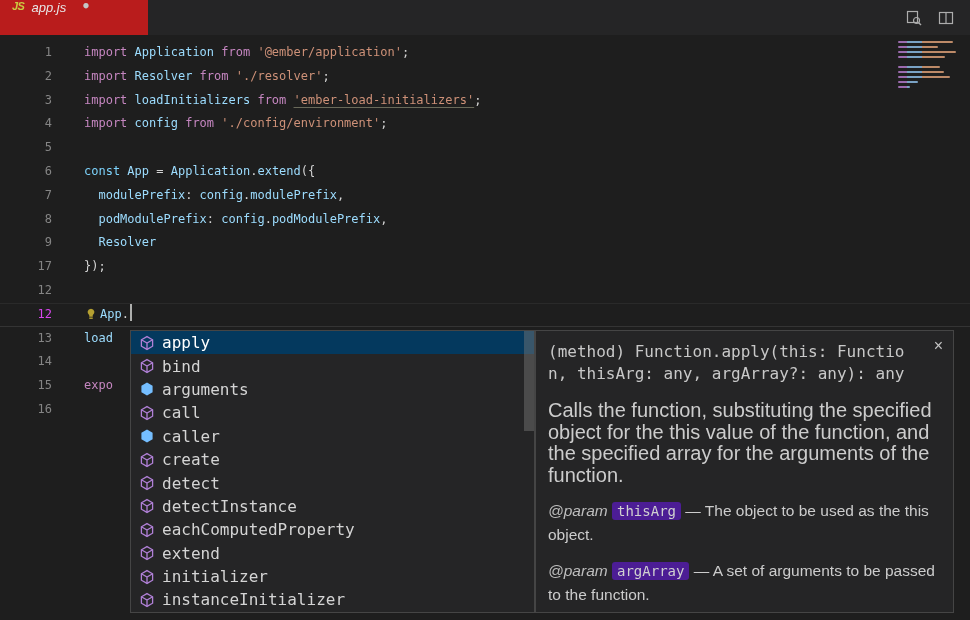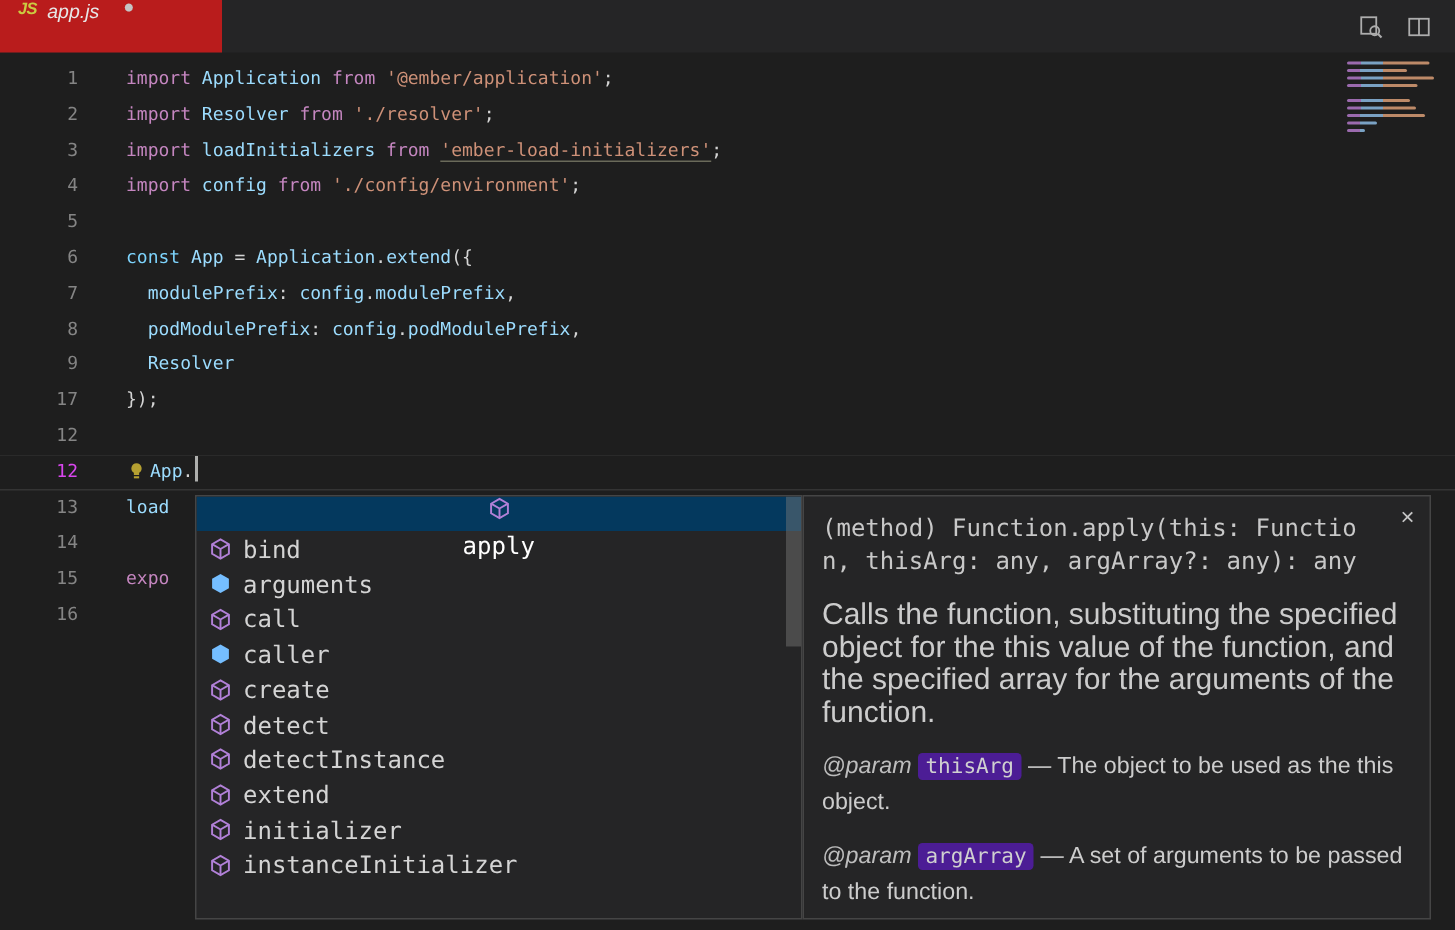--- a/index.html
+++ b/index.html
@@ -73,21 +73,21 @@
 
   
   .suggest {
     position:absolute; left:130px; top:330px; width:405px; height:283px;
     background:#252526; border:1px solid #454545; overflow:hidden;
   }
   .suggest-row {
     height:23.4px; display:flex; align-items:center;
     padding:0 8px; gap:7px; font-size:16px; color:#d4d4d4; cursor:pointer;
   }
-  .suggest-row.selected { background:#04395e; color:#ffffff;flex-direction:column; }
+  .suggest-row.selected { background:#04395e; color:#ffffff; }
   .suggest-row .kicon { width:16px; height:16px; flex:0 0 16px; }
   .suggest-scrollbar {
     position:absolute; right:0; top:0; width:10px; height:100px;
     background:rgba(121,121,121,.45); cursor:pointer;
   }
 
   
   .docs {
     position:absolute; left:535px; top:330px; width:419px; height:283px;
     background:#252526; border:1px solid #454545;
@@ -226,20 +226,27 @@
             <path d="M8 1.6 13.6 4.8v6.4L8 14.4 2.4 11.2V4.8z" fill="none" stroke="#b180d7" stroke-width="1.3"></path>
             <path d="M2.4 4.8 8 8l5.6-3.2M8 8v6.4" fill="none" stroke="#b180d7" stroke-width="1.3"></path>
           </svg></span>
         <span>detectInstance</span>
       </div>
       <div class="suggest-row">
         <span class="kicon"><svg viewBox="0 0 16 16" width="16" height="16">
             <path d="M8 1.6 13.6 4.8v6.4L8 14.4 2.4 11.2V4.8z" fill="none" stroke="#b180d7" stroke-width="1.3"></path>
             <path d="M2.4 4.8 8 8l5.6-3.2M8 8v6.4" fill="none" stroke="#b180d7" stroke-width="1.3"></path>
           </svg></span>
+        <span>eachComputedProperty</span>
+      </div>
+      <div class="suggest-row">
+        <span class="kicon"><svg viewBox="0 0 16 16" width="16" height="16">
+            <path d="M8 1.6 13.6 4.8v6.4L8 14.4 2.4 11.2V4.8z" fill="none" stroke="#b180d7" stroke-width="1.3"></path>
+            <path d="M2.4 4.8 8 8l5.6-3.2M8 8v6.4" fill="none" stroke="#b180d7" stroke-width="1.3"></path>
+          </svg></span>
         <span>extend</span>
       </div>
       <div class="suggest-row">
         <span class="kicon"><svg viewBox="0 0 16 16" width="16" height="16">
             <path d="M8 1.6 13.6 4.8v6.4L8 14.4 2.4 11.2V4.8z" fill="none" stroke="#b180d7" stroke-width="1.3"></path>
             <path d="M2.4 4.8 8 8l5.6-3.2M8 8v6.4" fill="none" stroke="#b180d7" stroke-width="1.3"></path>
           </svg></span>
         <span>initializer</span>
       </div>
       <div class="suggest-row">

